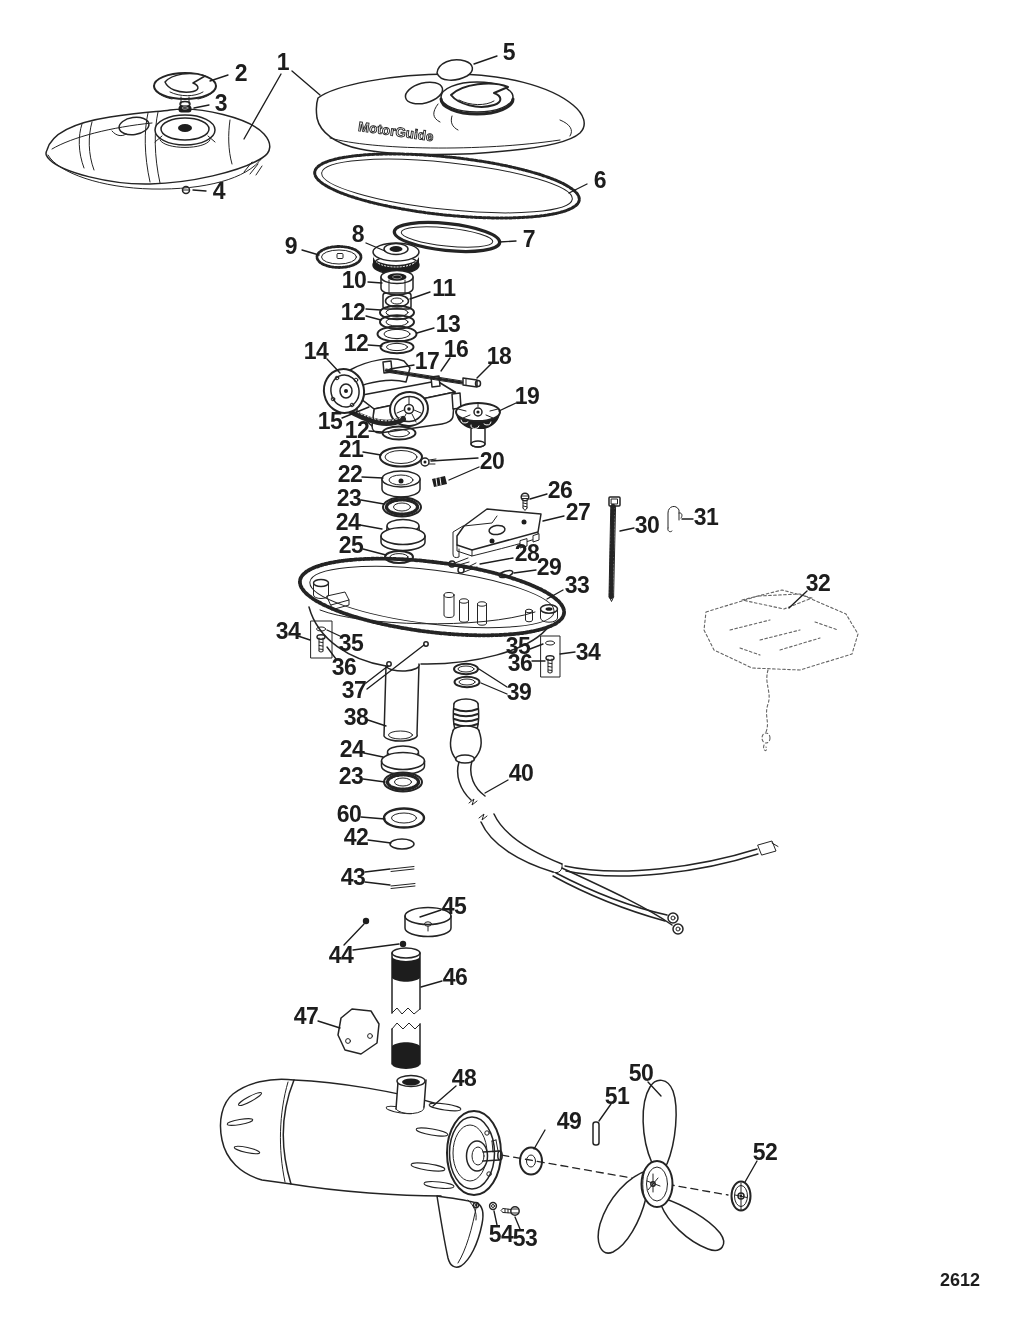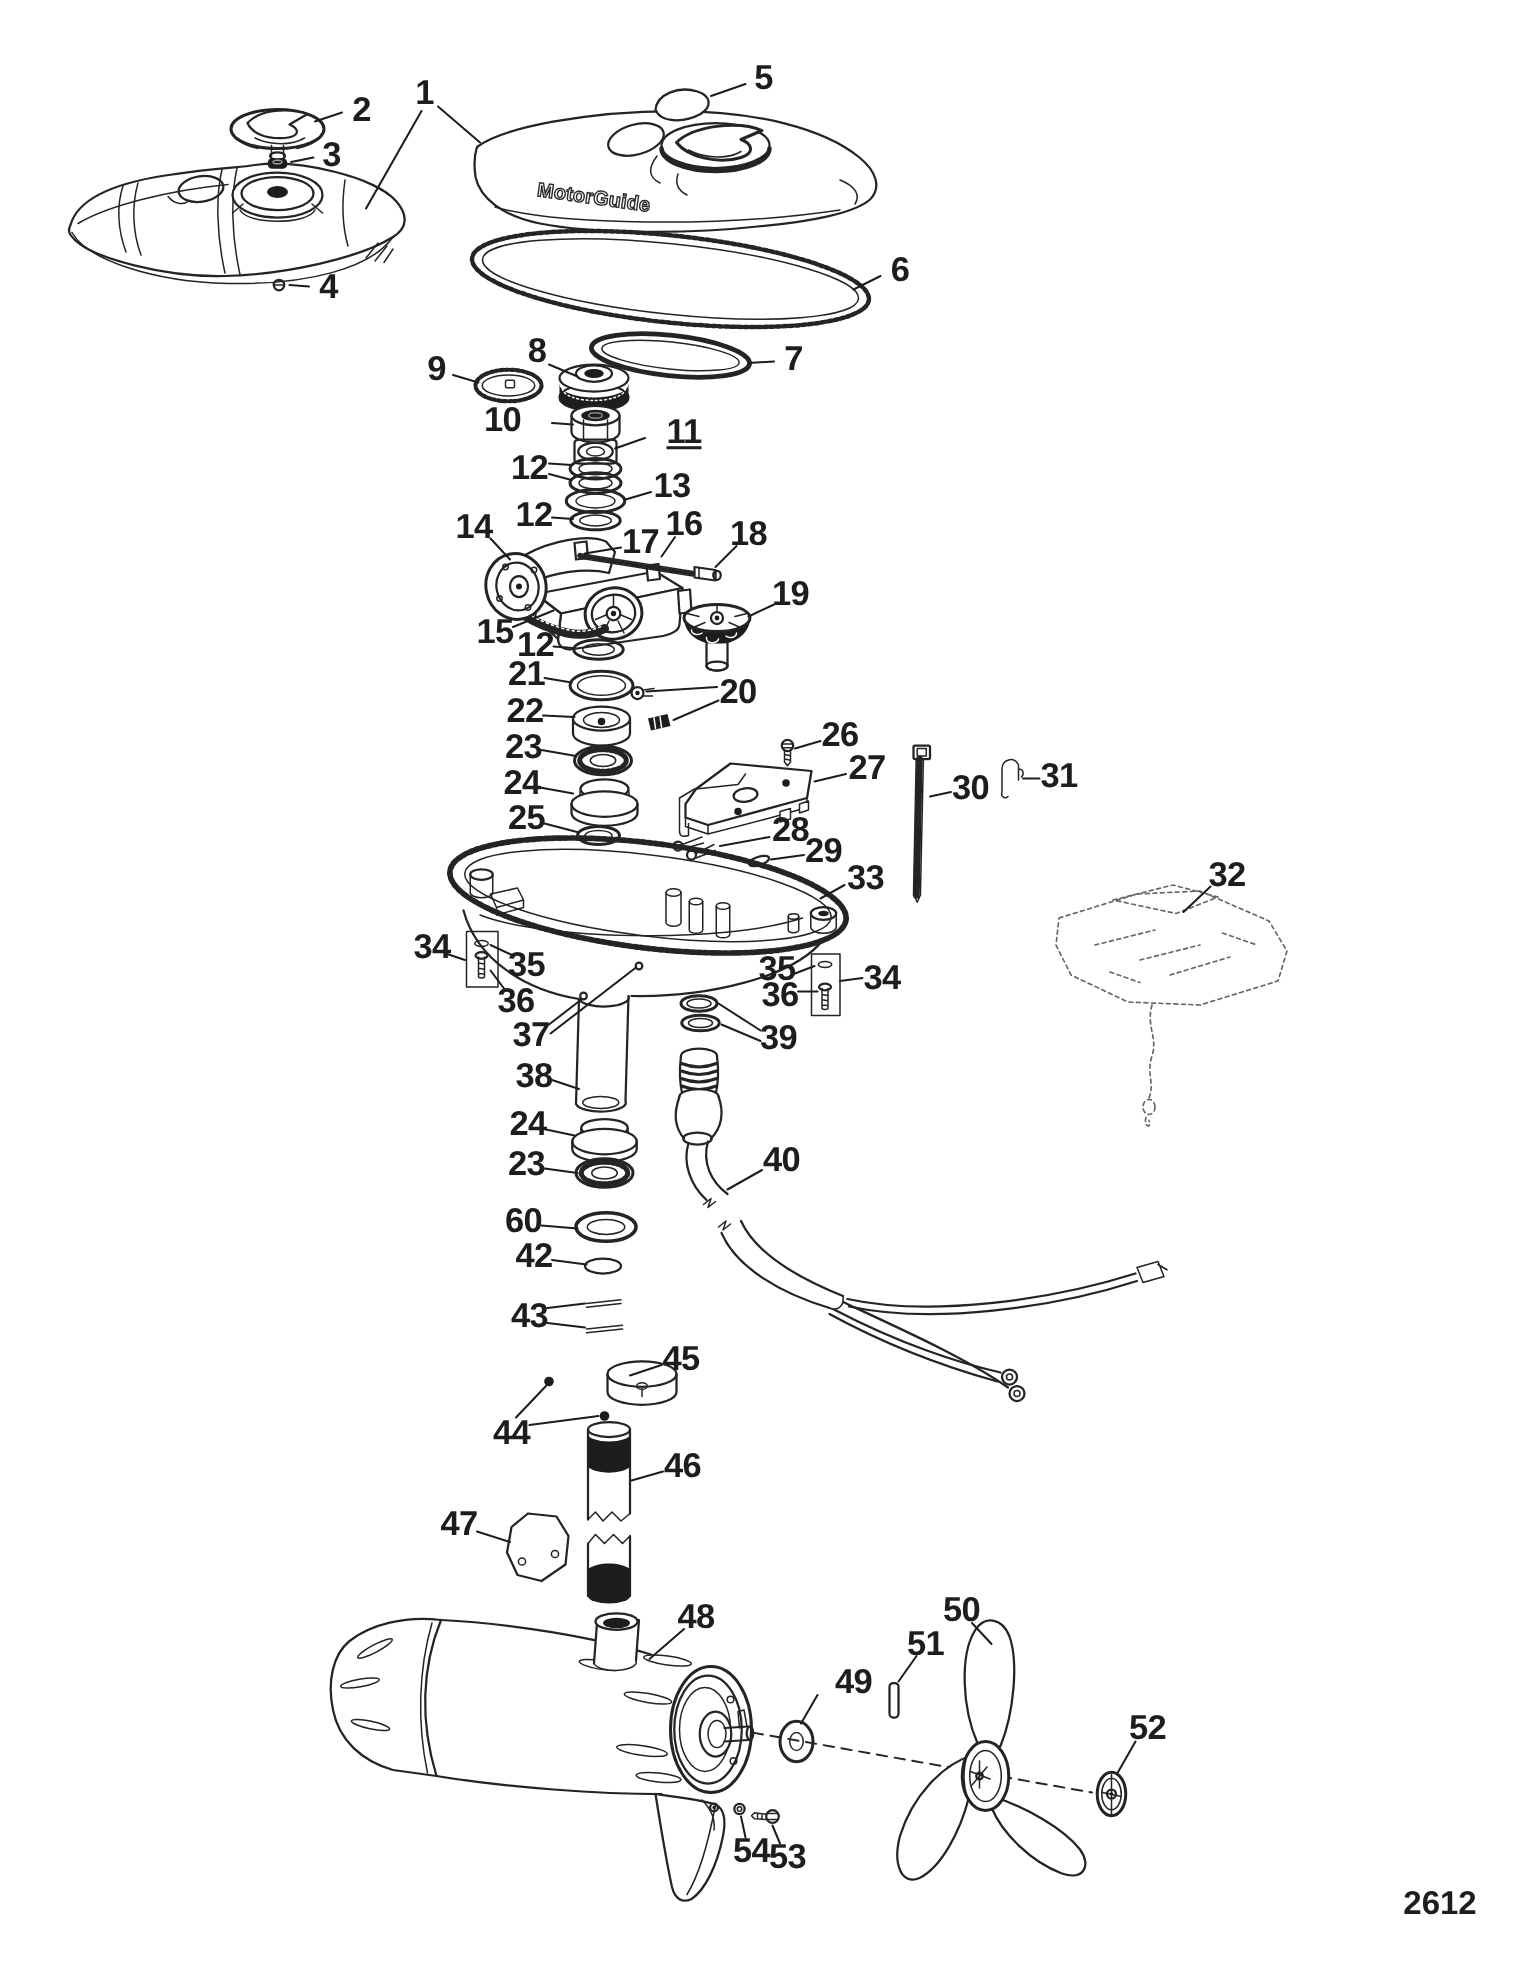--- a/index.html
+++ b/index.html
@@ -17,22 +17,22 @@
   #diagram-svg .stipple{stroke-dasharray:2.5 1.8;}
   #diagram-svg .teeth{stroke-dasharray:1.9 1.6;}
   #diagram-svg .sketch{stroke:#555;stroke-width:1.1;stroke-dasharray:2.6 2.4;}
   #diagram-svg .wht{stroke:#fff;}
   #leader-lines line{stroke:#1d1d1d;stroke-width:1.35;}
   .callout-layer{position:absolute;left:0;top:0;width:100%;height:100%;pointer-events:none;}
   .callout{position:absolute;transform:translate(-50%,-50%);
            font-weight:700;font-size:23px;letter-spacing:-0.5px;color:#1d1d1d;
            font-family:"Liberation Sans",sans-serif;white-space:nowrap;}
   .drawing-number{position:absolute;transform:translate(-50%,-50%);
-           font-weight:700;font-size:22px;color:#1d1d1d;
-           font-family:"Liberation Sans",sans-serif;}
+           font-weight:700;font-size:18px;color:#1d1d1d;
+           font-family:"Liberation Sans",sans-serif;margin-top:11px;}
   .brand-text{font-family:"Liberation Sans",sans-serif;font-weight:700;font-size:13.2px;
            fill:#ffffff;stroke:#2d2d2d;stroke-width:0.95;letter-spacing:0.2px;}
 </style>
 </head>
 <body>
 
 <div class="stage">
 
 <svg id="diagram-svg" width="1024" height="1324" viewBox="0 0 1024 1324">
 
@@ -539,22 +539,22 @@
 <div class="callout-layer" id="callout-layer">
       <div class="callout" style="left: 283px; top: 62px;">1</div>
       <div class="callout" style="left: 241px; top: 73px;">2</div>
       <div class="callout" style="left: 221px; top: 103px;">3</div>
       <div class="callout" style="left: 219px; top: 191px;">4</div>
       <div class="callout" style="left: 509px; top: 52px;">5</div>
       <div class="callout" style="left: 600px; top: 180px;">6</div>
       <div class="callout" style="left: 529px; top: 239px;">7</div>
       <div class="callout" style="left: 358px; top: 234px;">8</div>
       <div class="callout" style="left: 291px; top: 246px;">9</div>
-      <div class="callout" style="left: 335px; top: 280px;">10</div>
-      <div class="callout" style="left: 456px; top: 288px; text-decoration: underline;">11</div>
+      <div class="callout" style="left: 354px; top: 280px;">10</div>
+      <div class="callout" style="left: 444px; top: 288px;">11</div>
       <div class="callout" style="left: 353px; top: 312px;">12</div>
       <div class="callout" style="left: 448px; top: 324px;">13</div>
       <div class="callout" style="left: 356px; top: 343px;">12</div>
       <div class="callout" style="left: 316px; top: 351px;">14</div>
       <div class="callout" style="left: 427px; top: 361px;">17</div>
       <div class="callout" style="left: 456px; top: 349px;">16</div>
       <div class="callout" style="left: 499px; top: 356px;">18</div>
       <div class="callout" style="left: 527px; top: 396px; text-align: right;">19</div>
       <div class="callout" style="left: 330px; top: 421px;">15</div>
       <div class="callout" style="left: 357px; top: 430px;">12</div>

